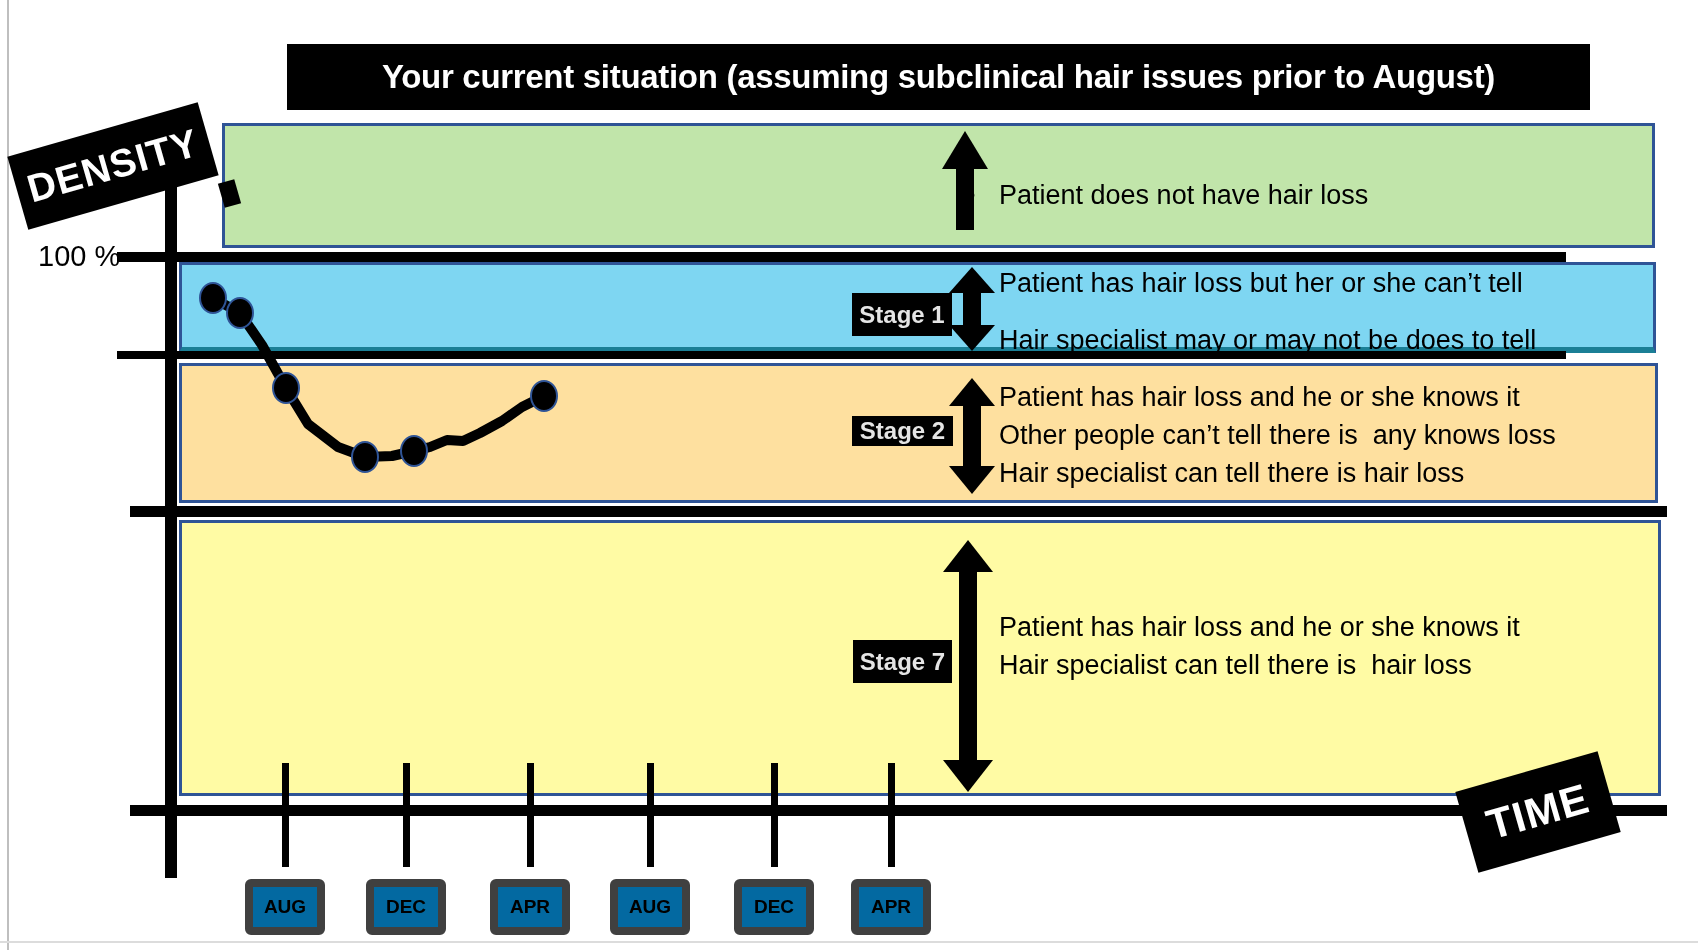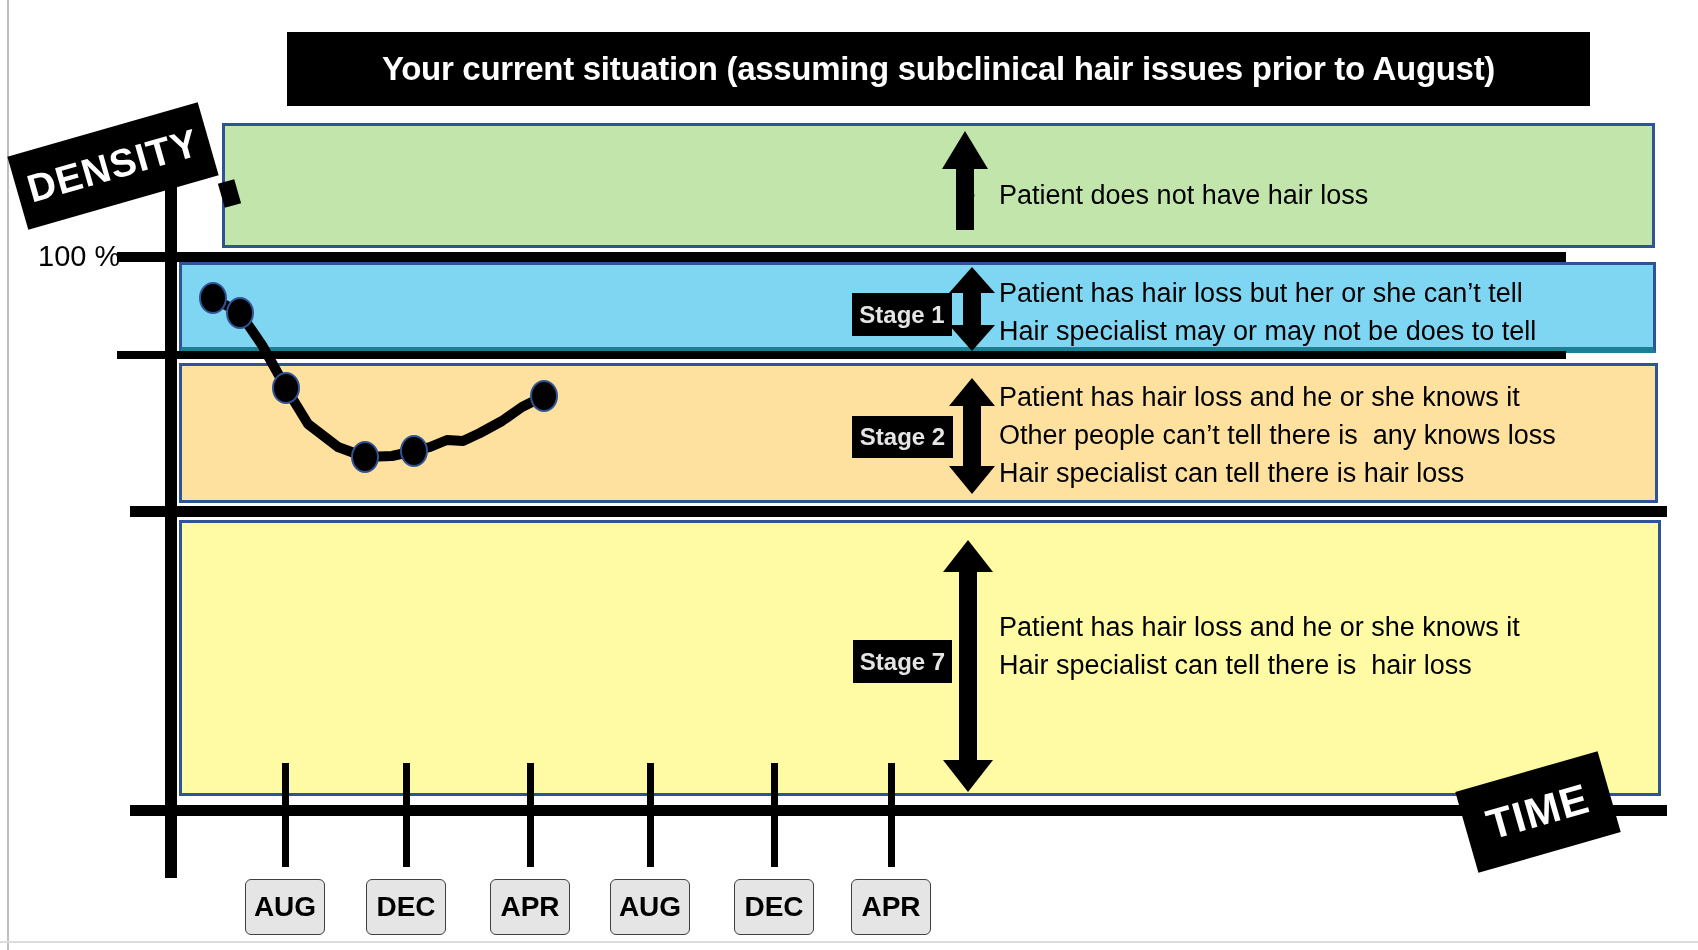--- a/index.html
+++ b/index.html
@@ -5,21 +5,21 @@
   html,body{margin:0;padding:0;background:#fff;}
   .screen{
     position:relative;width:1698px;height:950px;background:#ffffff;overflow:hidden;
     font-family:"Liberation Sans","DejaVu Sans",sans-serif;color:#000;
   }
   .abs{position:absolute;}
   .edge-left{left:7px;top:0;width:2px;height:100%;background:#bfbfbf;}
   .edge-bottom{left:0;top:941px;width:100%;height:2px;background:#dcdcdc;}
 
   .title-box{
-    left:287px;top:32px;width:1303px;height:74px;background:#000;color:#fff;
+    left:287px;top:44px;width:1303px;height:66px;background:#000;color:#fff;
     display:flex;align-items:center;justify-content:center;
     font-size:33px;font-weight:bold;letter-spacing:-0.3px;z-index:9;
   }
 
   .density-box{
     left:14px;top:128px;width:198px;height:76px;background:#000;color:#fff;
     transform:rotate(-16deg);display:flex;align-items:center;justify-content:center;
     font-size:39px;font-weight:bold;letter-spacing:1px;z-index:8;
   }
   .density-corner{left:221px;top:181px;width:17px;height:25px;background:#000;transform:rotate(-16deg);z-index:8;}
@@ -40,36 +40,36 @@
   .line-100   {left:117px;top:252px;width:1449px;height:10px;}
   .line-stage2{left:117px;top:351px;width:1449px;height:8px;}
   .line-divide{left:130px;top:506px;width:1537px;height:11px;}
   .x-axis     {left:130px;top:805px;width:1537px;height:11px;}
   .y-axis     {left:165px;top:140px;width:12px;height:738px;}
   .tick{width:7px;top:763px;height:104px;background:#000;z-index:4;}
 
   .ytick-label{left:38px;top:240px;width:112px;font-size:29px;z-index:5;}
 
   .month-box{
-    top:879px;width:80px;height:56px;background:#e5e5e5;border:1px solid #404040;border-radius:6px;
+    top:879px;width:80px;height:56px;background:#0369a1;border:8px solid #404040;border-radius:6px;
     box-sizing:border-box;display:flex;align-items:center;justify-content:center;
-    font-size:28px;font-weight:bold;z-index:5;
+    font-size:19px;font-weight:bold;z-index:5;
   }
 
   .stage-box{
     background:#000;color:#e5e5e5;font-weight:bold;font-size:24px;
     display:flex;align-items:center;justify-content:center;z-index:6;
   }
   .stage-1{left:852px;top:293px;width:100px;height:43px;}
-  .stage-2{left:852px;top:416px;width:101px;height:42px;}
+  .stage-2{left:852px;top:416px;width:101px;height:30px;}
   .stage-3{left:853px;top:640px;width:99px;height:43px;}
 
   .band-bullets{display:flex;flex-direction:column;z-index:6;}
   .bullets-green {left:966px;top:173px;}
-  .bullets-blue  {left:966px;top:274px;}
+  .bullets-blue  {left:966px;top:264px;gap:19px;}
   .bullets-orange{left:966px;top:378px;}
   .bullets-yellow{left:966px;top:608px;}
   .bullet-row{display:flex;align-items:center;height:38px;font-size:27px;white-space:pre;}
   .bullets-green .bullet-row{height:44px;}
   .dot{width:33px;font-size:27px;}
 
   svg.overlay{position:absolute;left:0;top:0;z-index:7;pointer-events:none;}
 </style>
 </head>
 <body>

